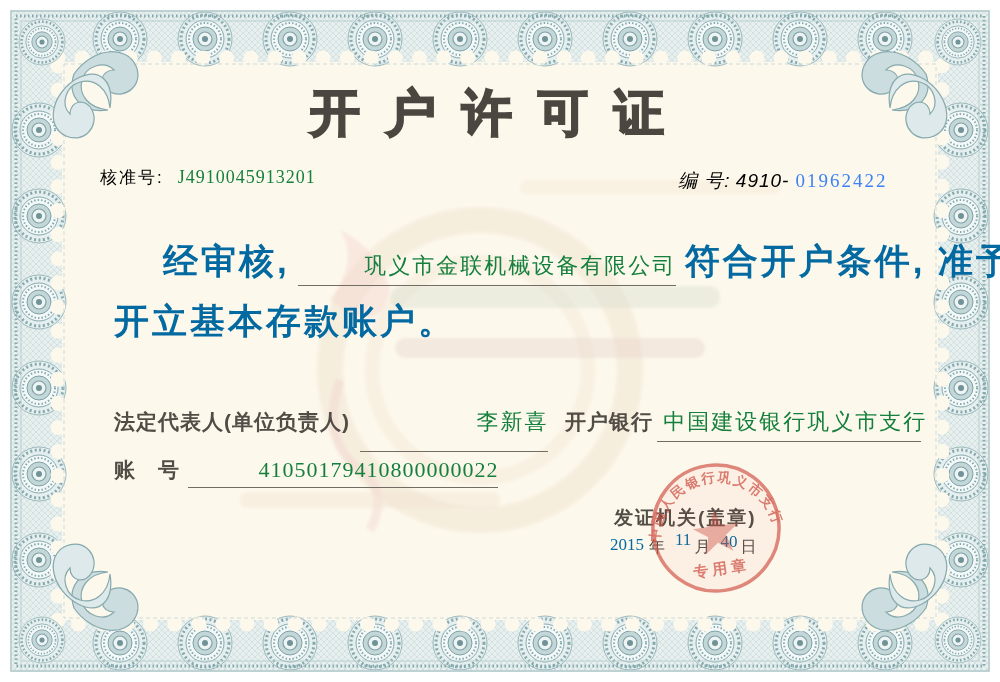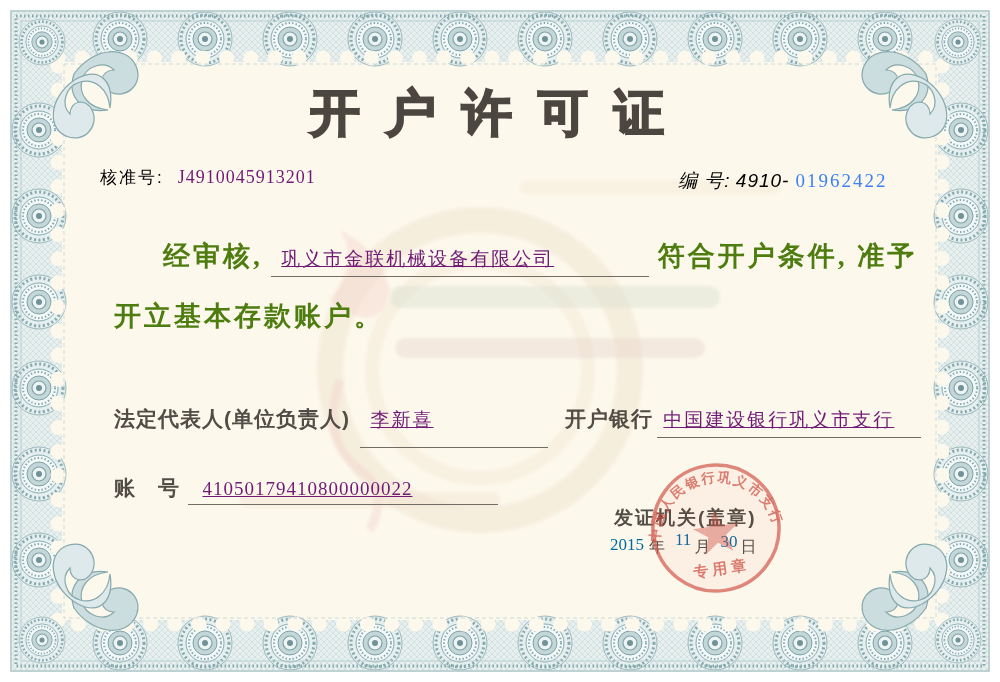--- a/index.html
+++ b/index.html
@@ -10,35 +10,35 @@
   .abs{position:absolute;}
   
   .title{
     left:0;right:0;top:80px;text-align:center;
     font-family:"DejaVu Serif","Liberation Serif",serif;
     font-size:50px;font-weight:900;color:#4c4640;
     letter-spacing:26px;
     -webkit-text-stroke:2px #4c4640;
   }
   .label-sans{font-family:"Liberation Sans",sans-serif;color:#000000;}
-  .value-serif{font-family:"Liberation Serif","DejaVu Serif",serif;color:#701a75;}
+  .value-serif{font-family:"Liberation Serif","DejaVu Serif",serif;color:#15803d;text-align:right;}
   .u-line{display:inline-block;border-bottom:1.5px solid #716c64;}
   .red{color:#3b82f6;}
   .row{white-space:nowrap;}
   
   .approval{left:100px;top:166px;font-size:17px;letter-spacing:2px;}
   .approval .value-serif{font-size:18px;letter-spacing:1px;margin-left:14px;}
   .serial{left:678px;top:168px;font-size:19px;}
   .serial .pfx{font-family:"Liberation Sans",sans-serif;letter-spacing:1px;font-style:italic;}
   .serial .num{font-family:"Liberation Serif","DejaVu Serif",serif;font-size:19px;letter-spacing:2px;margin-left:6px;}
   .line1{left:0;top:238px;width:1000px;}
-  .big{font-size:27px;font-weight:bold;color:#4d7c0f;letter-spacing:3px;font-family:Liberation Serif, serif;}
+  .big{font-size:35px;font-weight:bold;color:#0369a1;letter-spacing:3px;}
   .line2{left:114px;top:298px;}
   .lbl21{font-size:21px;font-weight:bold;color:#514c45;letter-spacing:1px;}
-  .val19{font-size:19px;letter-spacing:2px;text-decoration:underline;}
+  .val19{font-size:22px;letter-spacing:2px;}
   .issuer{left:614px;top:505px;font-size:19px;font-weight:bold;letter-spacing:2px;color:#514c45;}
   .dateline{left:610px;top:537px;font-size:16px;color:#514c45;}
   .dateline .num{font-family:"Liberation Serif","DejaVu Serif",serif;font-size:17px;color:#0369a1;}
   .dateline .u-y{position:relative;top:-2px;margin-right:5px;}
   .dateline .u-m{position:relative;top:-7px;margin:0 3px 0 10px;}
   .dateline .u-d{position:relative;top:-5px;margin:0 3px 0 10px;}
   .svg-layer{left:0;top:0;pointer-events:none;}
   .stamp-svg{left:636px;top:448px;opacity:0.82;transform:rotate(-8deg);}
 </style>
 </head>
@@ -167,29 +167,29 @@
 
   <div class="abs line2 big">开立基本存款账户。</div>
 
   <div class="abs row" style="left:114px;top:375px;">
     <span class="lbl21">法定代表人(单位负责人)</span>
     <span class="u-line val19 value-serif" style="width:178px;padding:0 0 14px 10px;margin-left:6px;margin-top:32px;">李新喜</span>
     <span class="lbl21" style="margin-left:12px;">开户银行</span>
     <span class="u-line val19 value-serif" style="width:258px;padding:0 0 4px 6px;margin-left:0;">中国建设银行巩义市支行</span>
   </div>
 
-  <div class="abs row" style="left:114px;top:474px;">
+  <div class="abs row" style="left:114px;top:456px;">
     <span class="lbl21">账　号</span>
     <span class="u-line val19 value-serif" style="width:296px;padding:0 0 4px 14px;margin-left:4px;letter-spacing:1px;">41050179410800000022</span>
   </div>
 
   <div class="abs issuer">发证机关(盖章)</div>
 
   <div class="abs dateline row">
-    <span class="num u-y">2015</span><span>年</span><span class="num u-m">11</span><span>月</span><span class="num u-d">30</span><span>日</span>
+    <span class="num u-y">2015</span><span>年</span><span class="num u-m">11</span><span>月</span><span class="num u-d">40</span><span>日</span>
   </div>
 
   <svg class="abs stamp-svg" width="160" height="160" viewBox="0 0 160 160">
     <defs>
       <path id="arcTop" d="M 22,92 A 58,58 0 1 1 138,92" fill="none"></path>
     </defs>
     <circle cx="80" cy="80" r="63" fill="none" stroke="#d0564a" stroke-width="3.5" opacity="0.85"></circle>
     <circle cx="80" cy="80" r="63" fill="#e2766a" opacity="0.07"></circle>
     <text font-size="13.5" fill="#cf5145" font-weight="bold" letter-spacing="2" opacity="0.9" font-family="Liberation Sans, sans-serif">
       <textPath href="#arcTop" startOffset="50%" text-anchor="middle">中国人民银行巩义市支行</textPath>

